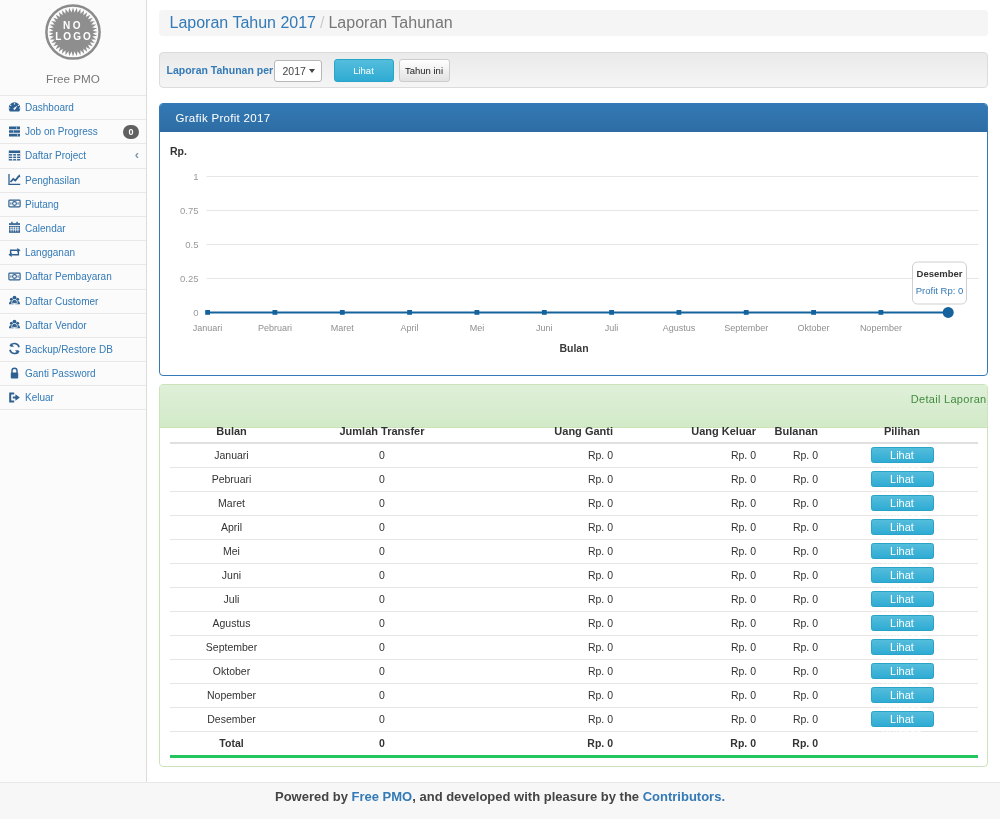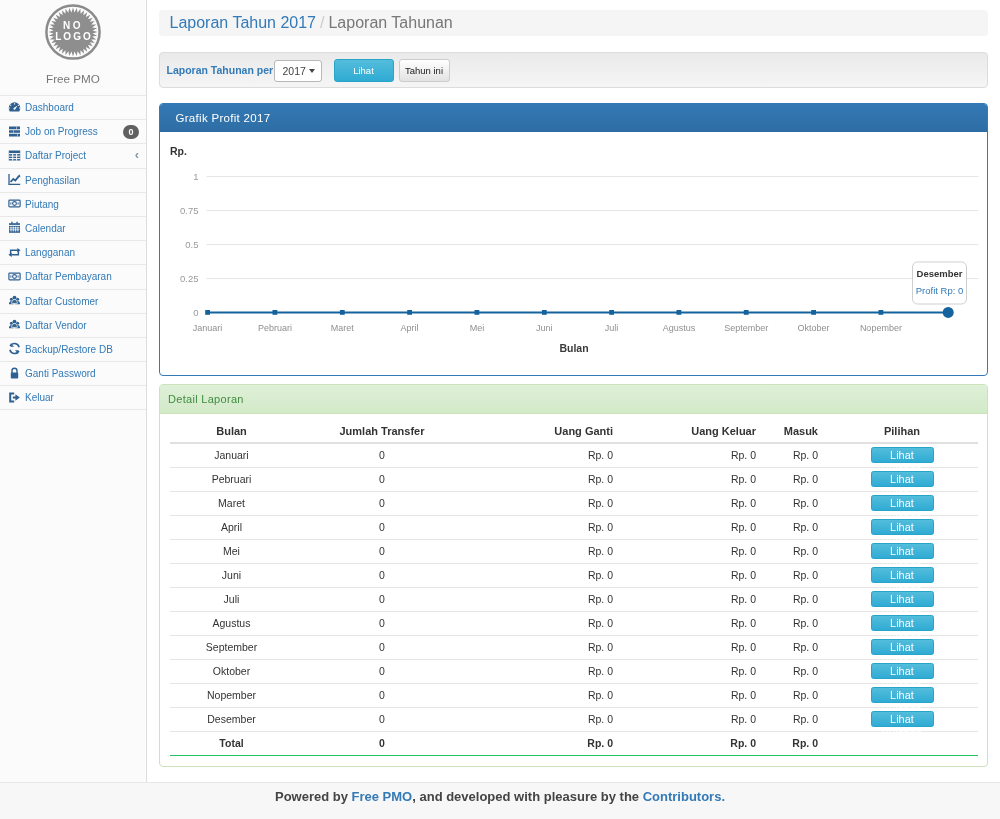--- a/index.html
+++ b/index.html
@@ -26,30 +26,30 @@
 #sel { position:absolute; left:114px; top:6.5px; width:48px; height:22px; background:#fff; border:1px solid #b8b8b8; border-radius:3px; font-size:10.5px; color:#444; line-height:20px; padding-left:8px; }
 #sel:after { content:""; position:absolute; right:6px; top:8px; border-left:3px solid transparent; border-right:3px solid transparent; border-top:4.5px solid #444; }
 .btn { position:absolute; top:6px; height:23px; border-radius:3px; font-size:9.5px; text-align:center; line-height:21px; }
 #btn-lihat { left:166px; width:60px; color:#fff; background:linear-gradient(#54bddc,#2fabd3); border:1px solid #28a4c9;margin-left:8px; }
 #btn-tahun { left:239px; width:51px; color:#222; background:linear-gradient(#ffffff,#e2e2e2); border:1px solid #ccc; }
 
 #chartp { position:absolute; left:0; top:102.5px; width:829px; height:273.5px; border:1px solid #337ab7; border-radius:4px; background:#fff; }
 #chartp .hd { height:28px; background:linear-gradient(#3379b5,#2e6da4); border-radius:3px 3px 0 0; color:#fff; font-size:11.5px; letter-spacing:.3px; line-height:28px; padding-left:16px; }
 
 #detp { position:absolute; left:0; top:383.5px; width:829px; height:383px; border:1px solid #cde3bc; border-radius:4px; background:#fff; }
-#detp .hd { height:29px; background:linear-gradient(#dff0d8,#d2eac8); border-bottom:1px solid #cbe3b6; border-radius:3px 3px 0 0; color:#428a42; font-size:11px; letter-spacing:.3px; line-height:28px; padding-left:8.5px; }
+#detp .hd { height:43px; background:linear-gradient(#dff0d8,#d2eac8); border-bottom:1px solid #cbe3b6; border-radius:3px 3px 0 0; color:#428a42; font-size:11px; letter-spacing:.3px; line-height:28px; padding-left:8.5px;text-align:right; }
 table { border-collapse:collapse; table-layout:fixed; position:absolute; left:10.5px; top:36px; width:808px; font-size:10.5px; color:#333; }
 th { font-weight:bold; font-size:11px; padding:0 8px; height:22px; line-height:21px; border-bottom:2px solid #e0e0e0; }
 td { padding:0 8px; border-top:1px solid #e5e5e5; height:24px; line-height:23px; }
 tr:first-child td { border-top:none; }
 .c1 { text-align:center; } .c2 { text-align:center; }
 .c3,.c4,.c5 { text-align:right; }
 .c6 { text-align:center; }
 .bb { display:inline-block; vertical-align:middle; margin-top:-2px; width:63px; height:16px; background:linear-gradient(#54bddc,#2fabd3); border:1px solid #28a4c9; border-radius:2.5px; color:#fff; font-size:11px; line-height:14.5px; text-align:center; }
-.tot td { font-weight:bold; border-bottom:1px solid #22c55e;margin-top:24px; }
+.tot td { font-weight:bold; border-bottom:3px solid #22c55e;margin-top:24px; }
 </style>
 </head>
 <body>
 <div id="sidebar">
   <div id="logo"><svg width="60" height="60" viewBox="0 0 60 60">
     <circle cx="30" cy="30" r="26.6" fill="none" stroke="#8b8b8b" stroke-width="2.5"></circle>
     <polygon fill="#8e8e8e" points="30.0,5.6 31.5,10.4 33.8,5.9 34.6,10.8 37.5,6.8 37.5,11.8 41.1,8.3 40.3,13.2 44.3,10.3 42.8,15.0 47.3,12.7 45.0,17.2 49.7,15.7 46.8,19.7 51.7,18.9 48.2,22.5 53.2,22.5 49.2,25.4 54.1,26.2 49.6,28.5 54.4,30.0 49.6,31.5 54.1,33.8 49.2,34.6 53.2,37.5 48.2,37.5 51.7,41.1 46.8,40.3 49.7,44.3 45.0,42.8 47.3,47.3 42.8,45.0 44.3,49.7 40.3,46.8 41.1,51.7 37.5,48.2 37.5,53.2 34.6,49.2 33.8,54.1 31.5,49.6 30.0,54.4 28.5,49.6 26.2,54.1 25.4,49.2 22.5,53.2 22.5,48.2 18.9,51.7 19.7,46.8 15.7,49.7 17.2,45.0 12.7,47.3 15.0,42.8 10.3,44.3 13.2,40.3 8.3,41.1 11.8,37.5 6.8,37.5 10.8,34.6 5.9,33.8 10.4,31.5 5.6,30.0 10.4,28.5 5.9,26.2 10.8,25.4 6.8,22.5 11.8,22.5 8.3,18.9 13.2,19.7 10.3,15.7 15.0,17.2 12.7,12.7 17.2,15.0 15.7,10.3 19.7,13.2 18.9,8.3 22.5,11.8 22.5,6.8 25.4,10.8 26.2,5.9 28.5,10.4"></polygon>
     <text x="30" y="26.8" font-size="10" font-weight="bold" fill="#fff" text-anchor="middle" letter-spacing="2.4">NO</text>
     <text x="31" y="38" font-size="10" font-weight="bold" fill="#fff" text-anchor="middle" letter-spacing="2">LOGO</text>
   </svg></div>
@@ -232,21 +232,21 @@
           <col style="width:143px">
           <col style="width:62px">
           <col style="width:152px">
         </colgroup>
       <thead>
           <tr>
             <th class="c1">Bulan</th>
             <th class="c2">Jumlah Transfer</th>
             <th class="c3">Uang Ganti</th>
             <th class="c4">Uang Keluar</th>
-            <th class="c5">Masuk</th>
+            <th class="c5">Bulanan</th>
             <th class="c6">Pilihan</th>
           </tr>
         </thead>
       <tbody>
 <tr>
             <td class="c1">Januari</td>
             <td class="c2">0</td>
             <td class="c3">Rp. 0</td>
             <td class="c4">Rp. 0</td>
             <td class="c5">Rp. 0</td>

